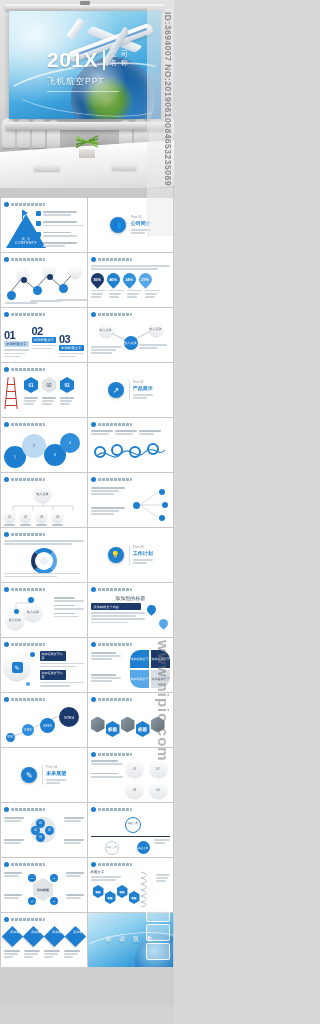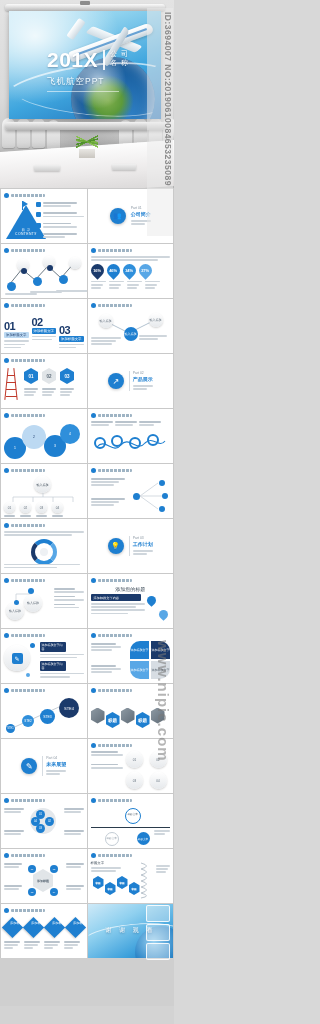--- a/index.html
+++ b/index.html
@@ -87,21 +87,21 @@
   .year { font-size:21px; font-weight:700; color:#ffffff; letter-spacing:.5px; line-height:1;
           text-shadow:0 1px 2px rgba(0,40,80,.35); }
   .ybar { width:2px; height:20px; background:#ffffff; opacity:.9; margin-top:1px; }
   .cname { font-size:7px; color:#ffffff; line-height:1.35; letter-spacing:1px;
            text-shadow:0 1px 2px rgba(0,40,80,.35); }
   .subt { margin-top:6px; font-size:8.5px; color:#f2fbff; letter-spacing:1px;
           text-shadow:0 1px 2px rgba(0,40,80,.4); }
   .subt-rule { margin-top:3px; width:72px; height:1px; background:rgba(255,255,255,.55); }
 
   
-  .grid { position:absolute; left:0; top:188px; width:174px; padding:1px 1px 0 1px;
+  .grid { position:absolute; left:0; top:188px; width:174px; padding:10px 1px 0 1px;
           display:grid; grid-template-columns:1fr 1fr; gap:1px; background:#c9c9c9; }
   .slide { position:relative; background:#ffffff; height:54px; overflow:hidden; padding:3px; }
   .sl-head { display:flex; align-items:center; gap:2px; height:6px; }
   .sl-dot { width:5px; height:5px; border-radius:50%; background:#1e7fd0; flex:0 0 auto; }
   .sl-htxt { height:3px; width:34px; border-radius:1px;
              background:repeating-linear-gradient(90deg,#9fb4c4 0 3px, transparent 3px 4px); }
   .sl-body { position:absolute; left:3px; right:3px; top:12px; bottom:3px; }
 
   
   .ln { height:1.6px; border-radius:1px; background:#cfd6dc; margin-bottom:1.6px; }

